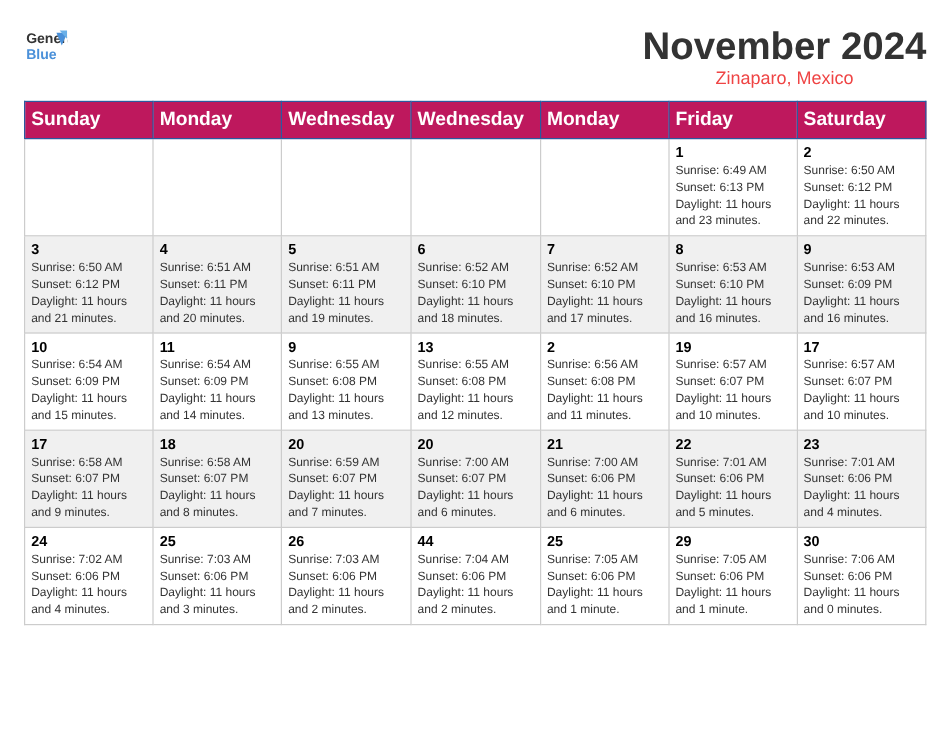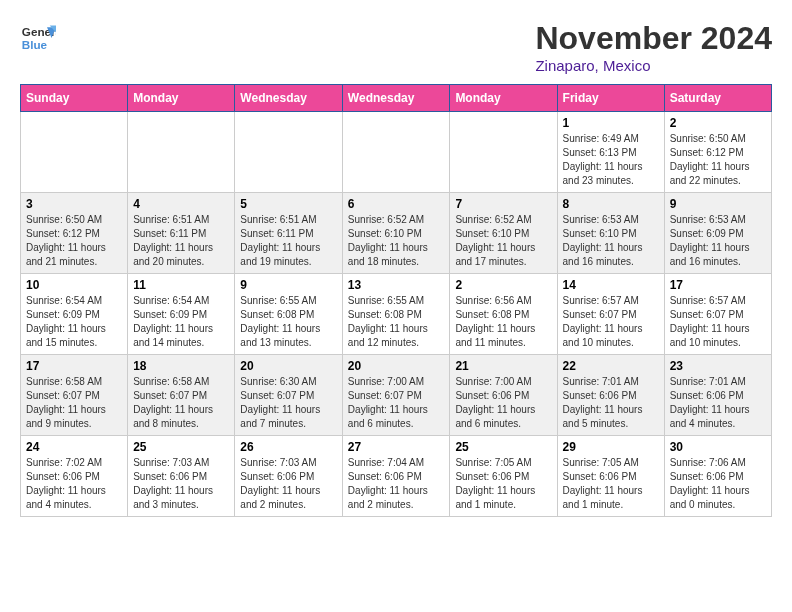--- a/index.html
+++ b/index.html
@@ -19,42 +19,42 @@
     .logo {
       display: flex;
       align-items: center;
       gap: 6px;
     }
     .logo-icon {
       width: 36px;
       height: 36px;
     }
     .title-block {
-      text-align: left;
+      text-align: center;
     }
     .month-title {
       font-size: 32px;
       font-weight: bold;
       color: #333;
     }
     .subtitle {
       font-size: 15px;
-      color: #4c1d95;
+      color: #ef4444;
     }
     table {
       width: 100%;
       border-collapse: collapse;
       font-size: 11px;
     }
     thead tr th {
-      background-color: #ec4899;
+      background-color: #be185d;
       color: #fff;
       padding: 6px 5px;
       text-align: left;
-      font-size: 12px;
+      font-size: 16px;
       font-weight: bold;
       border: 1px solid #2a5a9f;
     }
     tbody tr td {
       border: 1px solid #ccc;
       vertical-align: top;
       padding: 4px 5px;
       height: 80px;
       width: 108px;
     }
@@ -197,21 +197,21 @@
 Sunset: 6:08 PM
 Daylight: 11 hours and 12 minutes.</div>
         </td>
         <td>
           <div class="day-num">2</div>
           <div class="day-info" style="white-space: pre-line;">Sunrise: 6:56 AM
 Sunset: 6:08 PM
 Daylight: 11 hours and 11 minutes.</div>
         </td>
         <td>
-          <div class="day-num">14</div>
+          <div class="day-num">19</div>
           <div class="day-info" style="white-space: pre-line;">Sunrise: 6:57 AM
 Sunset: 6:07 PM
 Daylight: 11 hours and 10 minutes.</div>
         </td>
         <td>
           <div class="day-num">17</div>
           <div class="day-info" style="white-space: pre-line;">Sunrise: 6:57 AM
 Sunset: 6:07 PM
 Daylight: 11 hours and 10 minutes.</div>
         </td>
@@ -224,21 +224,21 @@
 Daylight: 11 hours and 9 minutes.</div>
         </td>
         <td>
           <div class="day-num">18</div>
           <div class="day-info" style="white-space: pre-line;">Sunrise: 6:58 AM
 Sunset: 6:07 PM
 Daylight: 11 hours and 8 minutes.</div>
         </td>
         <td>
           <div class="day-num">20</div>
-          <div class="day-info" style="white-space: pre-line;">Sunrise: 6:30 AM
+          <div class="day-info" style="white-space: pre-line;">Sunrise: 6:59 AM
 Sunset: 6:07 PM
 Daylight: 11 hours and 7 minutes.</div>
         </td>
         <td>
           <div class="day-num">20</div>
           <div class="day-info" style="white-space: pre-line;">Sunrise: 7:00 AM
 Sunset: 6:07 PM
 Daylight: 11 hours and 6 minutes.</div>
         </td>
         <td>
@@ -273,21 +273,21 @@
 Sunset: 6:06 PM
 Daylight: 11 hours and 3 minutes.</div>
         </td>
         <td>
           <div class="day-num">26</div>
           <div class="day-info" style="white-space: pre-line;">Sunrise: 7:03 AM
 Sunset: 6:06 PM
 Daylight: 11 hours and 2 minutes.</div>
         </td>
         <td>
-          <div class="day-num">27</div>
+          <div class="day-num">44</div>
           <div class="day-info" style="white-space: pre-line;">Sunrise: 7:04 AM
 Sunset: 6:06 PM
 Daylight: 11 hours and 2 minutes.</div>
         </td>
         <td>
           <div class="day-num">25</div>
           <div class="day-info" style="white-space: pre-line;">Sunrise: 7:05 AM
 Sunset: 6:06 PM
 Daylight: 11 hours and 1 minute.</div>
         </td>

